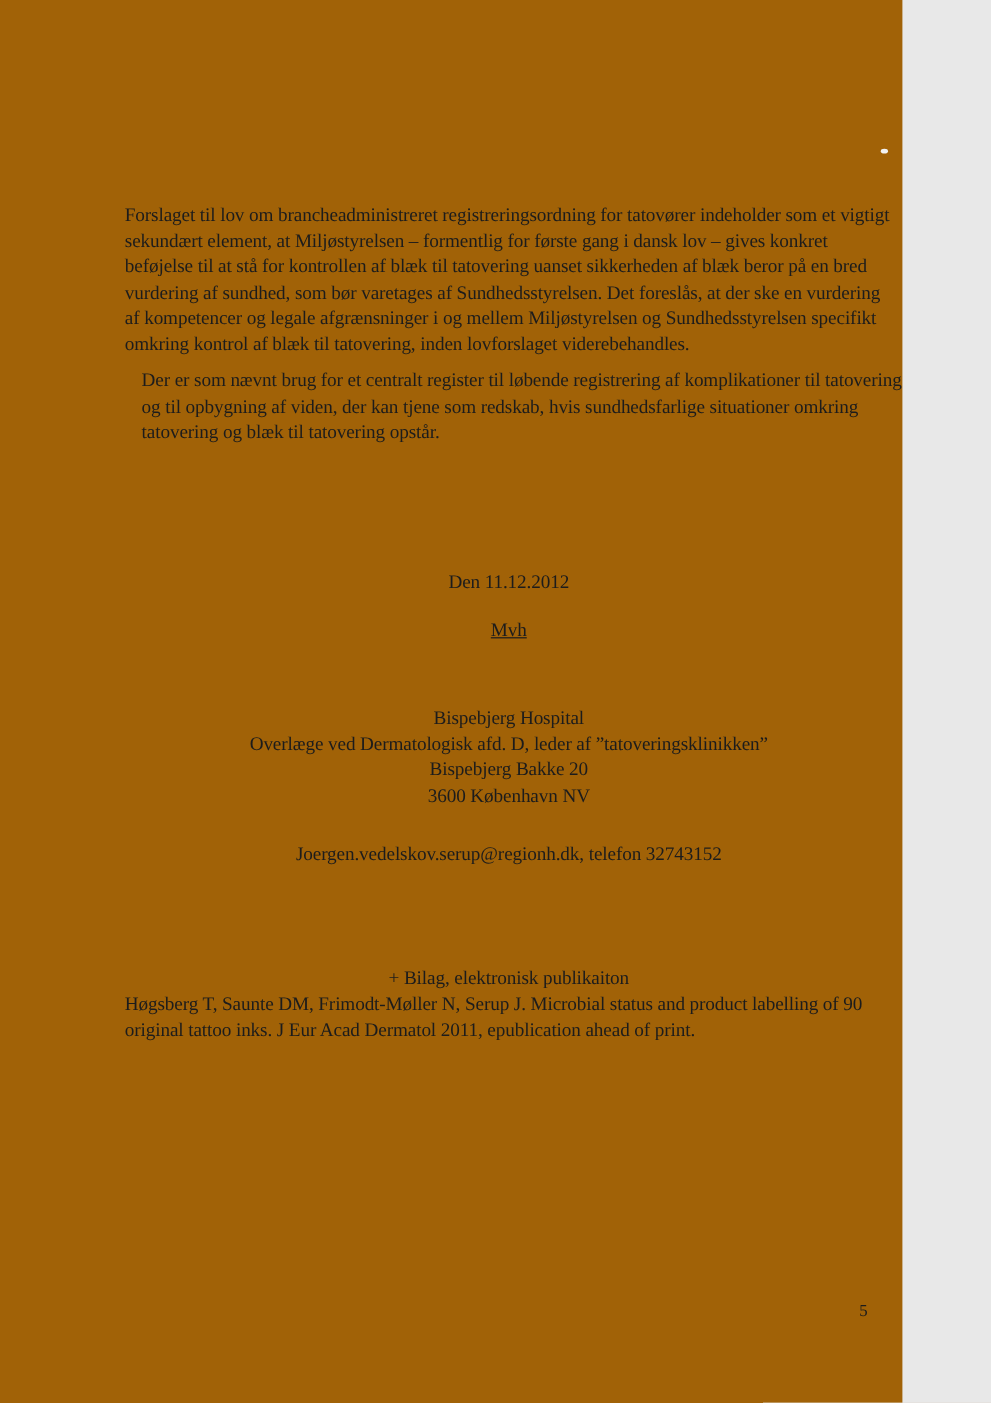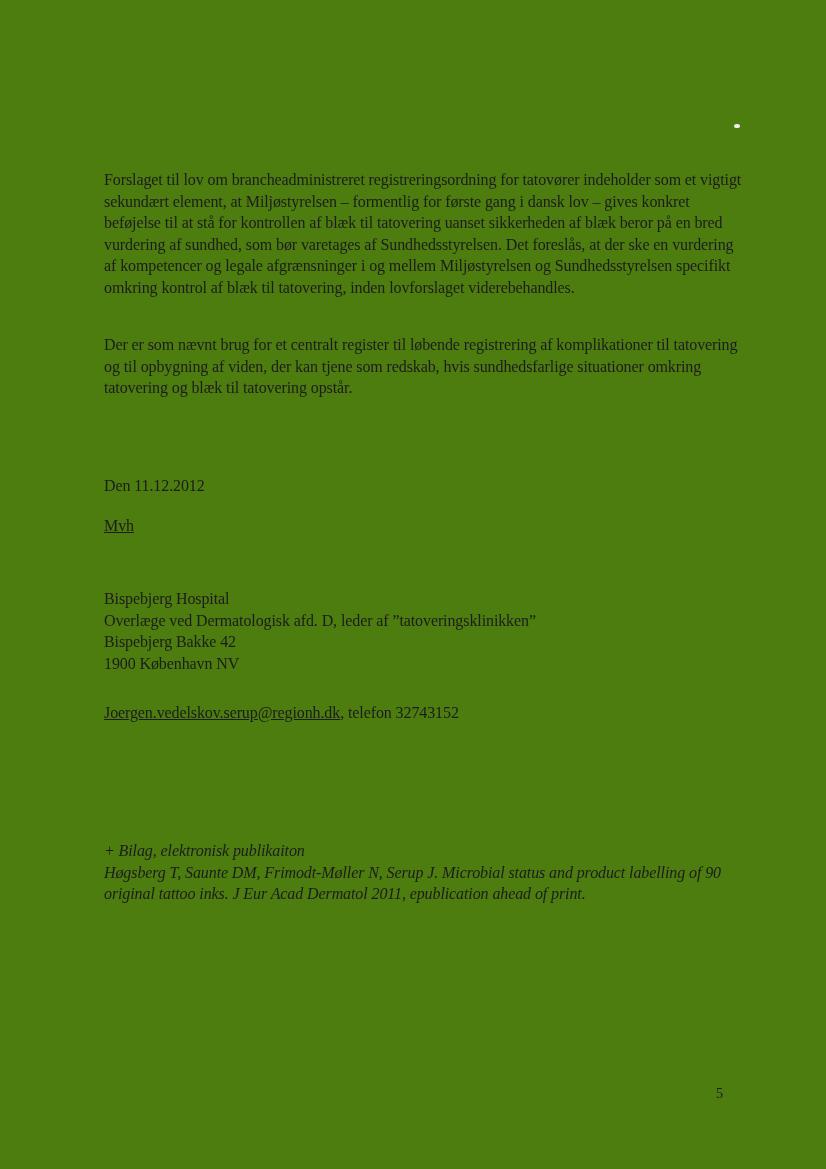--- a/index.html
+++ b/index.html
@@ -2,44 +2,44 @@
 <html><head>
 <meta charset="utf-8">
 <style>
   html, body {
     margin: 0;
     padding: 0;
     background: #e8e8e8;
   }
   .page {
     position: relative;
-    width: 826px;
+    width: 752px;
     height: 1169px;
-    background: #4d7c0f;
+    background: #a16207;
     font-family: "Liberation Serif", "DejaVu Serif", serif;
     color: #1c1c1c;
     overflow: hidden;
   }
   .textblock {
     position: absolute;
     font-size: 16px;
     line-height: 21.5px;
     letter-spacing: -0.1px;
     text-align: left;
     white-space: normal;
   }
   .para {
     left: 104px;
     width: 640px;
   }
   .line {
     white-space: nowrap;
+    text-align: center;
   }
   .email-link {
-    text-decoration: underline;
     color: inherit;
   }
   .page-number {
     position: absolute;
     font-size: 14px;
   }
   .scan-smudge {
     position: absolute;
     width: 6px;
     height: 4px;
@@ -47,38 +47,38 @@
     border-radius: 50%;
   }
 </style>
 </head>
 <body>
 
 <div class="page">
 
   <div class="textblock para" style="top:169px;">Forslaget til lov om brancheadministreret registreringsordning for tatovører indeholder som et vigtigt sekundært element, at Miljøstyrelsen – formentlig for første gang i dansk lov – gives konkret beføjelse til at stå for kontrollen af blæk til tatovering uanset sikkerheden af blæk beror på en bred vurdering af sundhed, som bør varetages af Sundhedsstyrelsen. Det foreslås, at der ske en vurdering af kompetencer og legale afgrænsninger i og mellem Miljøstyrelsen og Sundhedsstyrelsen specifikt omkring kontrol af blæk til tatovering, inden lovforslaget viderebehandles.</div>
 
-  <div class="textblock para" style="top:334px;">Der er som nævnt brug for et centralt register til løbende registrering af komplikationer til tatovering og til opbygning af viden, der kan tjene som redskab, hvis sundhedsfarlige situationer omkring tatovering og blæk til tatovering opstår.</div>
+  <div class="textblock para" style="top:307px;margin-left:14px;">Der er som nævnt brug for et centralt register til løbende registrering af komplikationer til tatovering og til opbygning af viden, der kan tjene som redskab, hvis sundhedsfarlige situationer omkring tatovering og blæk til tatovering opstår.</div>
 
   <div class="textblock para line" style="top:475px;">Den 11.12.2012</div>
 
   <div class="textblock para line" style="top:515px;text-decoration:underline;">Mvh</div>
 
   <div class="textblock para" style="top:588px;">
     <div class="line">Bispebjerg Hospital</div>
     <div class="line">Overlæge ved Dermatologisk afd. D, leder af ”tatoveringsklinikken”</div>
-    <div class="line">Bispebjerg Bakke 42</div>
-    <div class="line">1900 København NV</div>
+    <div class="line">Bispebjerg Bakke 20</div>
+    <div class="line">3600 København NV</div>
   </div>
 
   <div class="textblock para line" style="top:702px;">
     <span class="email-link">Joergen.vedelskov.serup@regionh.dk</span><span>, telefon 32743152</span>
   </div>
 
-  <div class="textblock para" style="top:840px;font-style:italic;">
+  <div class="textblock para" style="top:805px;">
     <div class="line">+ Bilag, elektronisk publikaiton</div>
     <div>Høgsberg T, Saunte DM, Frimodt-Møller N, Serup J. Microbial status and product labelling of 90 original tattoo inks. J Eur Acad Dermatol 2011,  epublication ahead of print.</div>
   </div>
 
   <div class="scan-smudge" style="top:124px; left:734px;"></div>
 
   <div class="page-number" style="top:1086px; left:716px;">5</div>
 
 </div>
 

